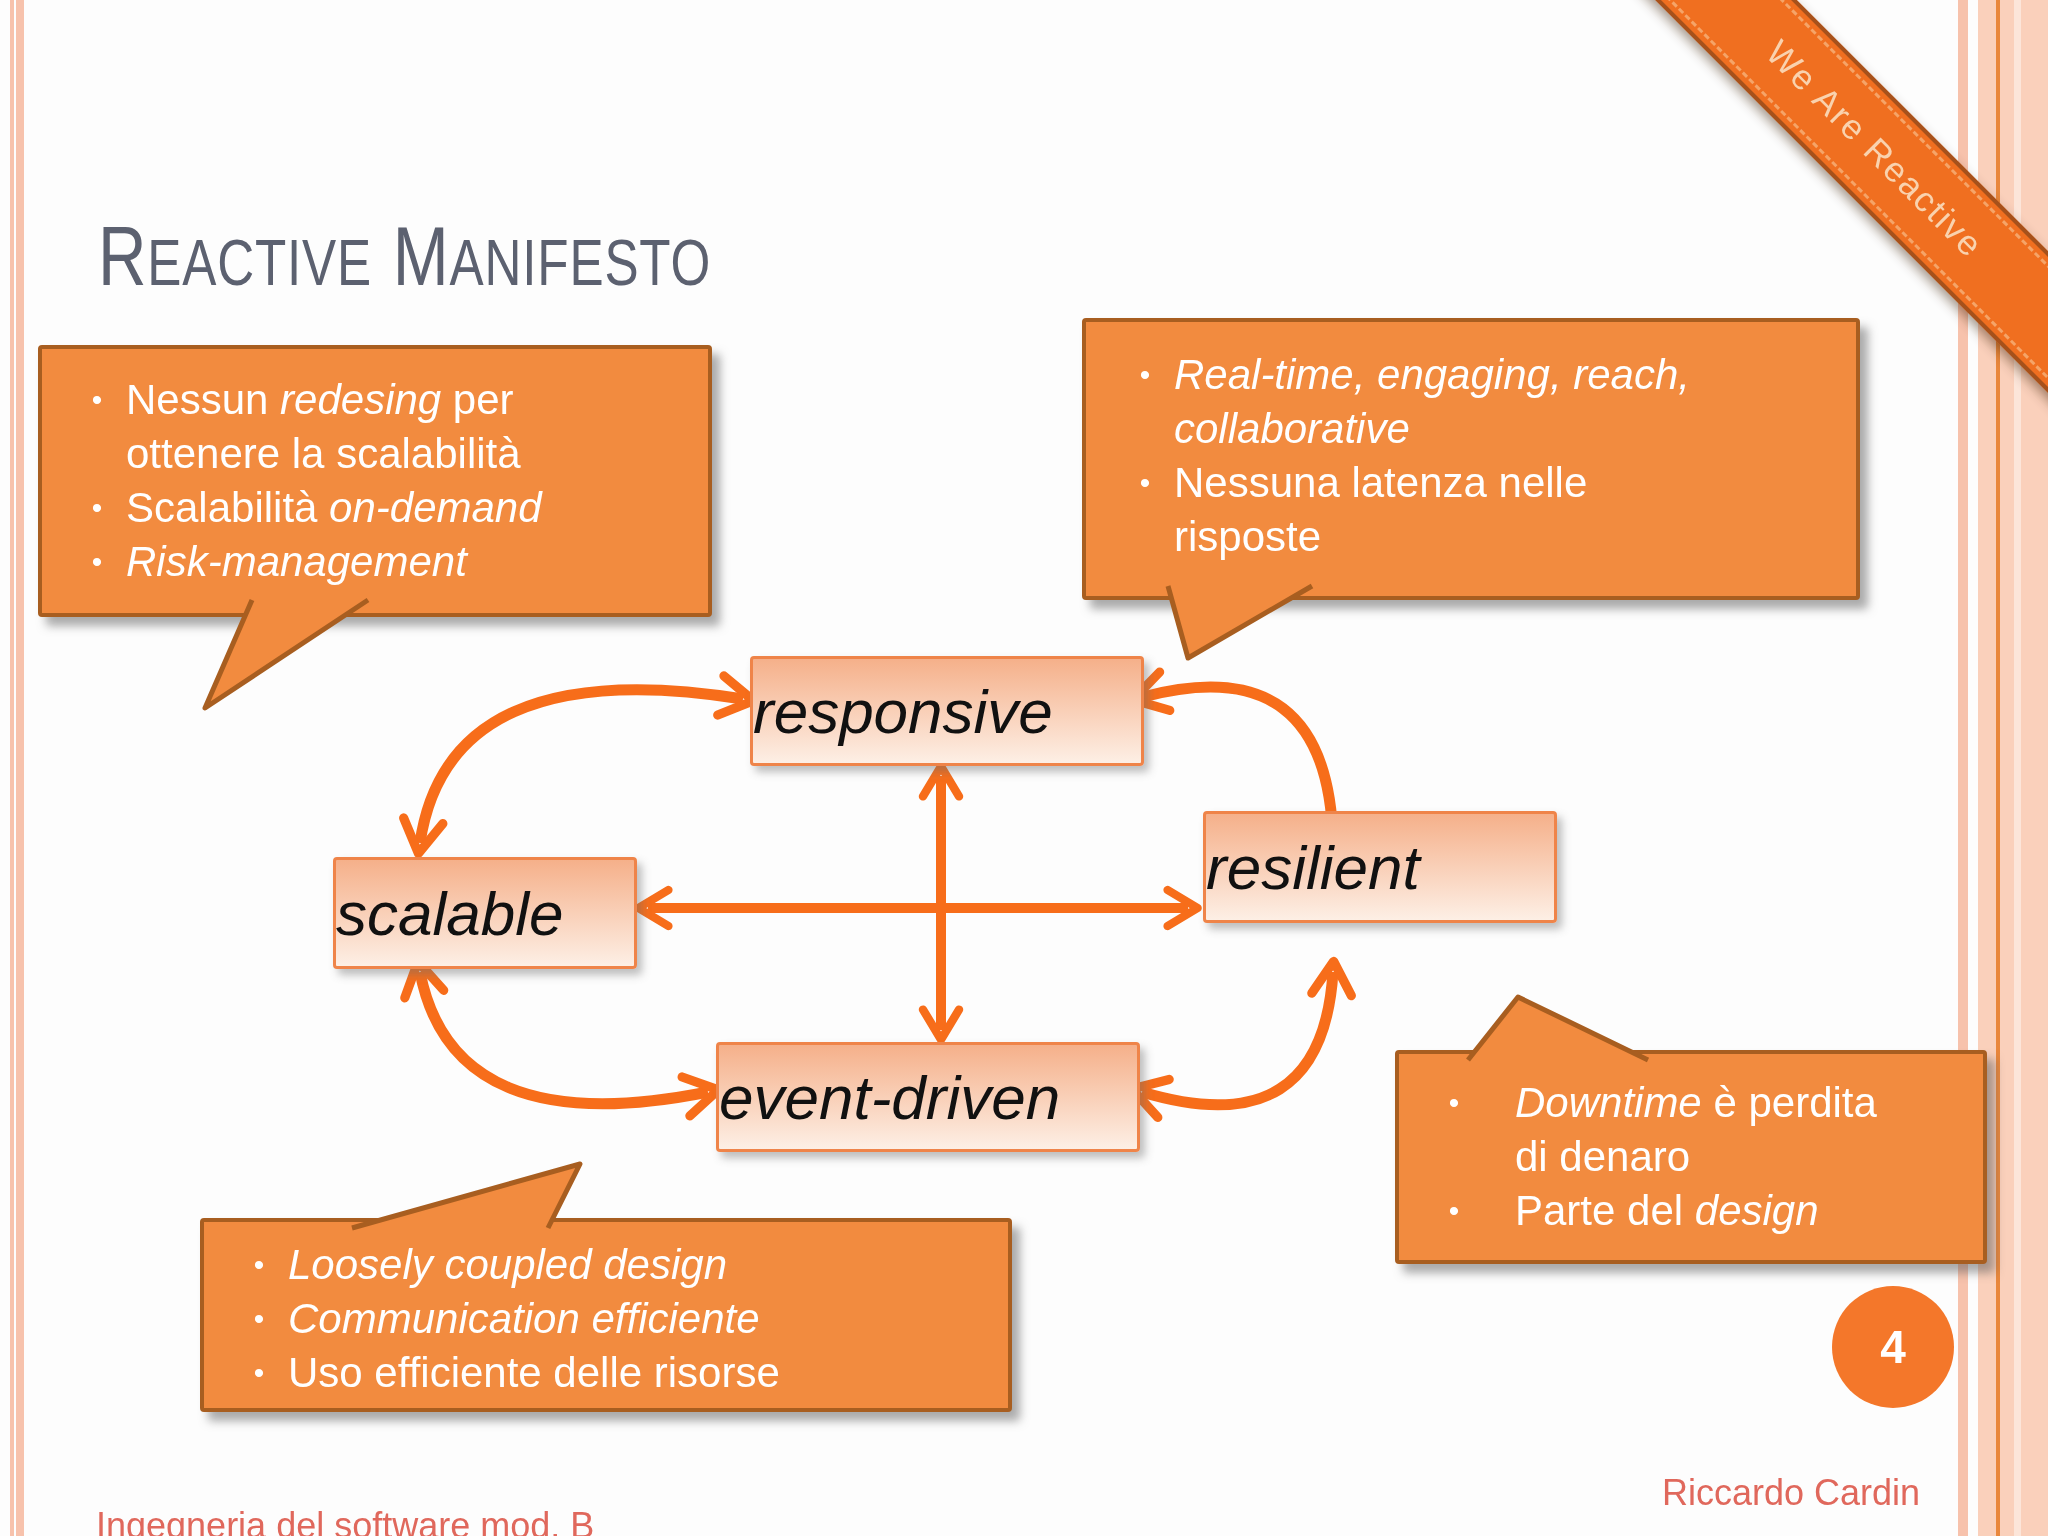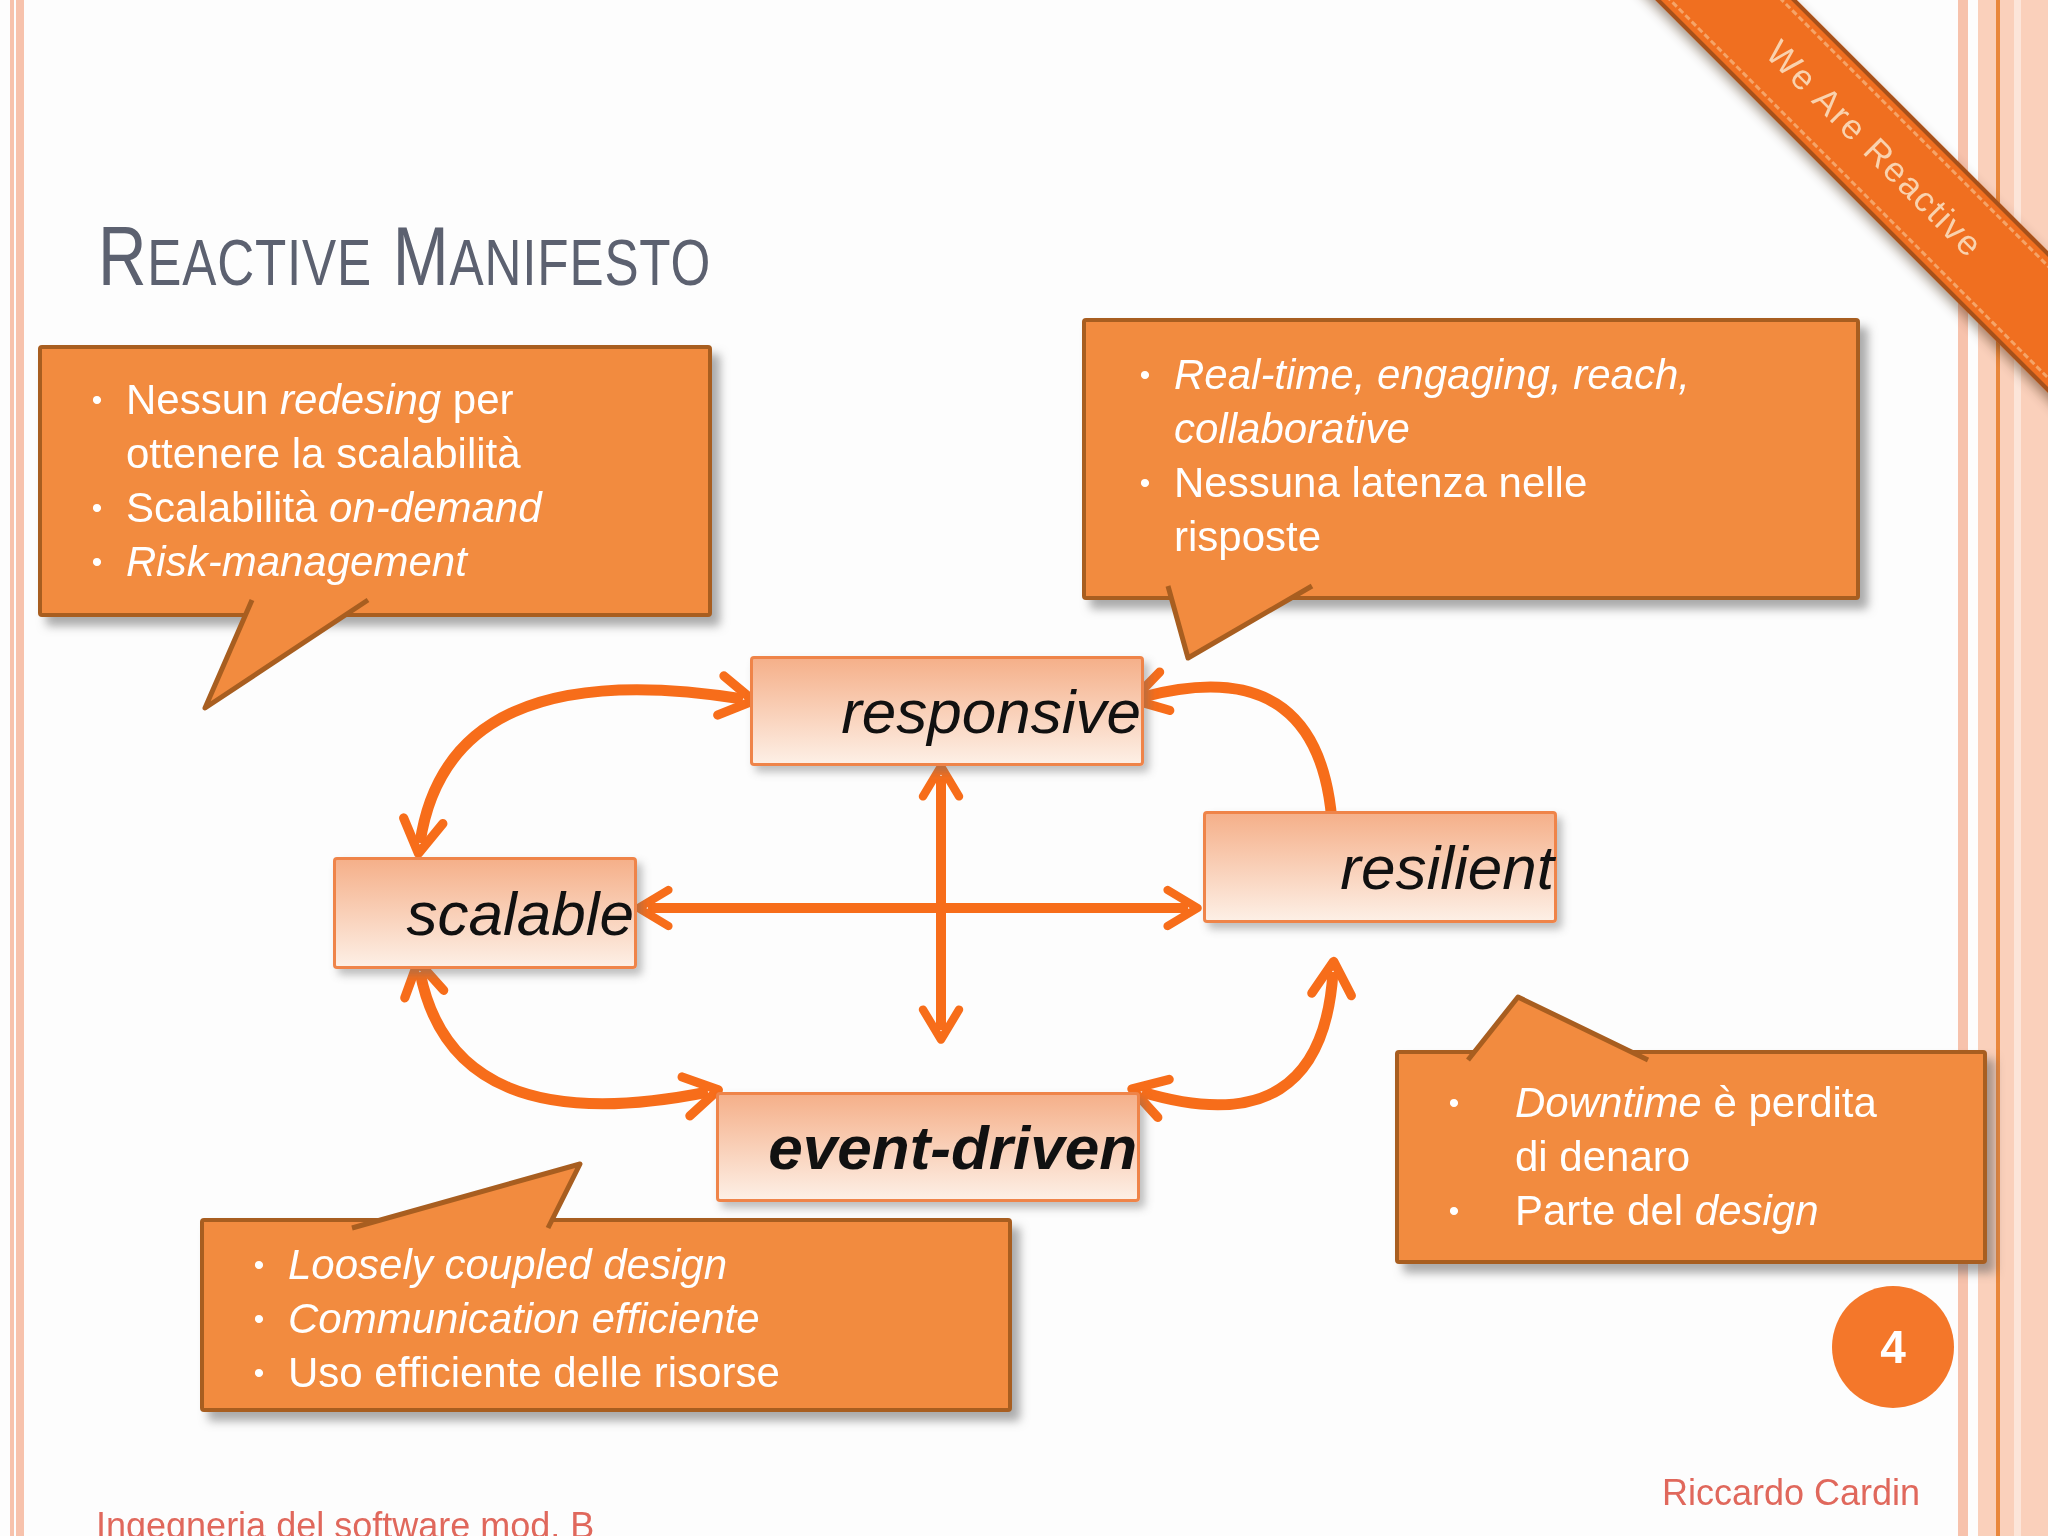--- a/index.html
+++ b/index.html
@@ -36,28 +36,28 @@
   .ribbon:before{
     content:"";position:absolute;left:0;right:0;top:5px;bottom:5px;
     border-top:3px dashed var(--ribbon-stitch);border-bottom:3px dashed var(--ribbon-stitch);
   }
   .ribbon span{color:var(--ribbon-text);font-size:35px;letter-spacing:2px;}
 
   
   .node{
     position:absolute;z-index:2;border:3px solid var(--node-border);border-radius:4px;
     background:linear-gradient(to bottom,var(--node-top),var(--node-bottom));
-    display:flex;align-items:center;justify-content:flex-end;
+    display:flex;align-items:center;justify-content:flex-start;
     font-style:italic;font-size:62px;color:var(--node-text);
     box-shadow:5px 6px 9px rgba(110,110,110,.45);
   }
   .n-responsive{left:750px;top:656px;width:388px;height:104px;}
   .n-scalable{left:333px;top:857px;width:298px;height:106px;}
   .n-resilient{left:1203px;top:811px;width:348px;height:106px;}
-  .n-eventdriven{left:716px;top:1092px;width:418px;height:104px;font-weight:bold;}
+  .n-eventdriven{left:716px;top:1042px;width:418px;height:104px;}
 
   
   svg.layer{position:absolute;left:0;top:0;pointer-events:none;}
   #arrows{z-index:1;}
   #tails{z-index:4;}
   .arrow{stroke:var(--arrow);fill:none;}
   .chev{stroke:var(--arrow);fill:none;}
   .tailshape{fill:var(--callout-fill);stroke:var(--callout-border);stroke-width:5;stroke-linejoin:round;}
 
   

